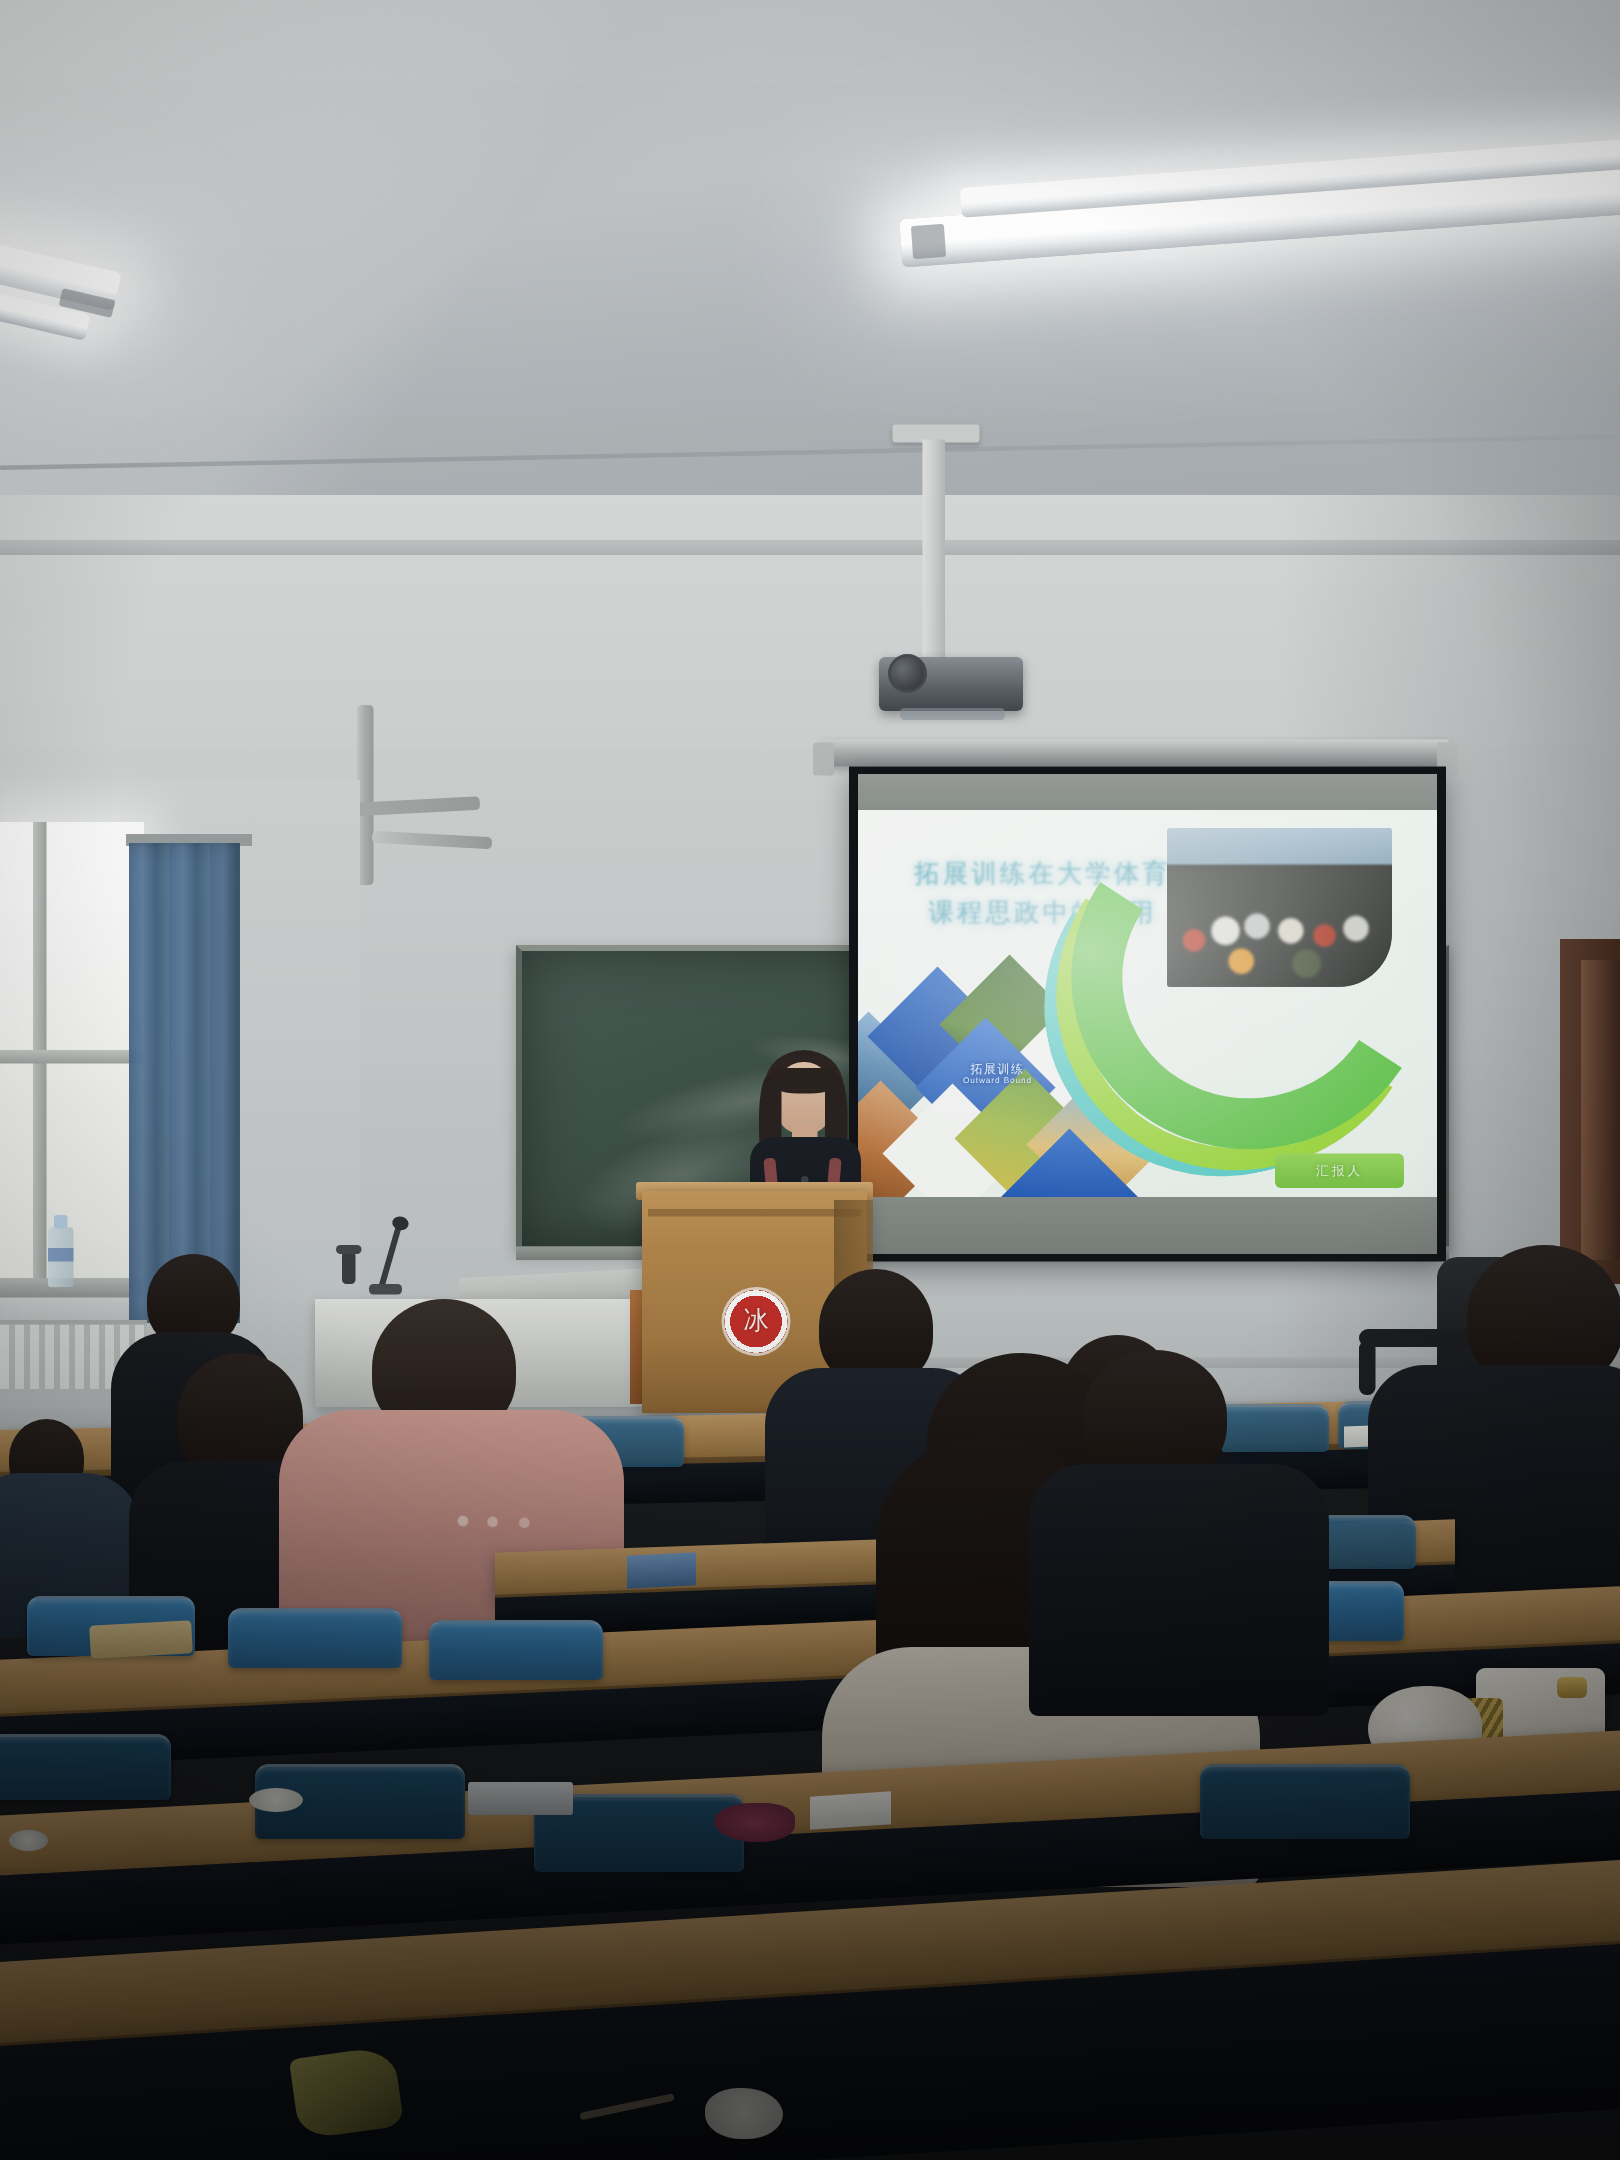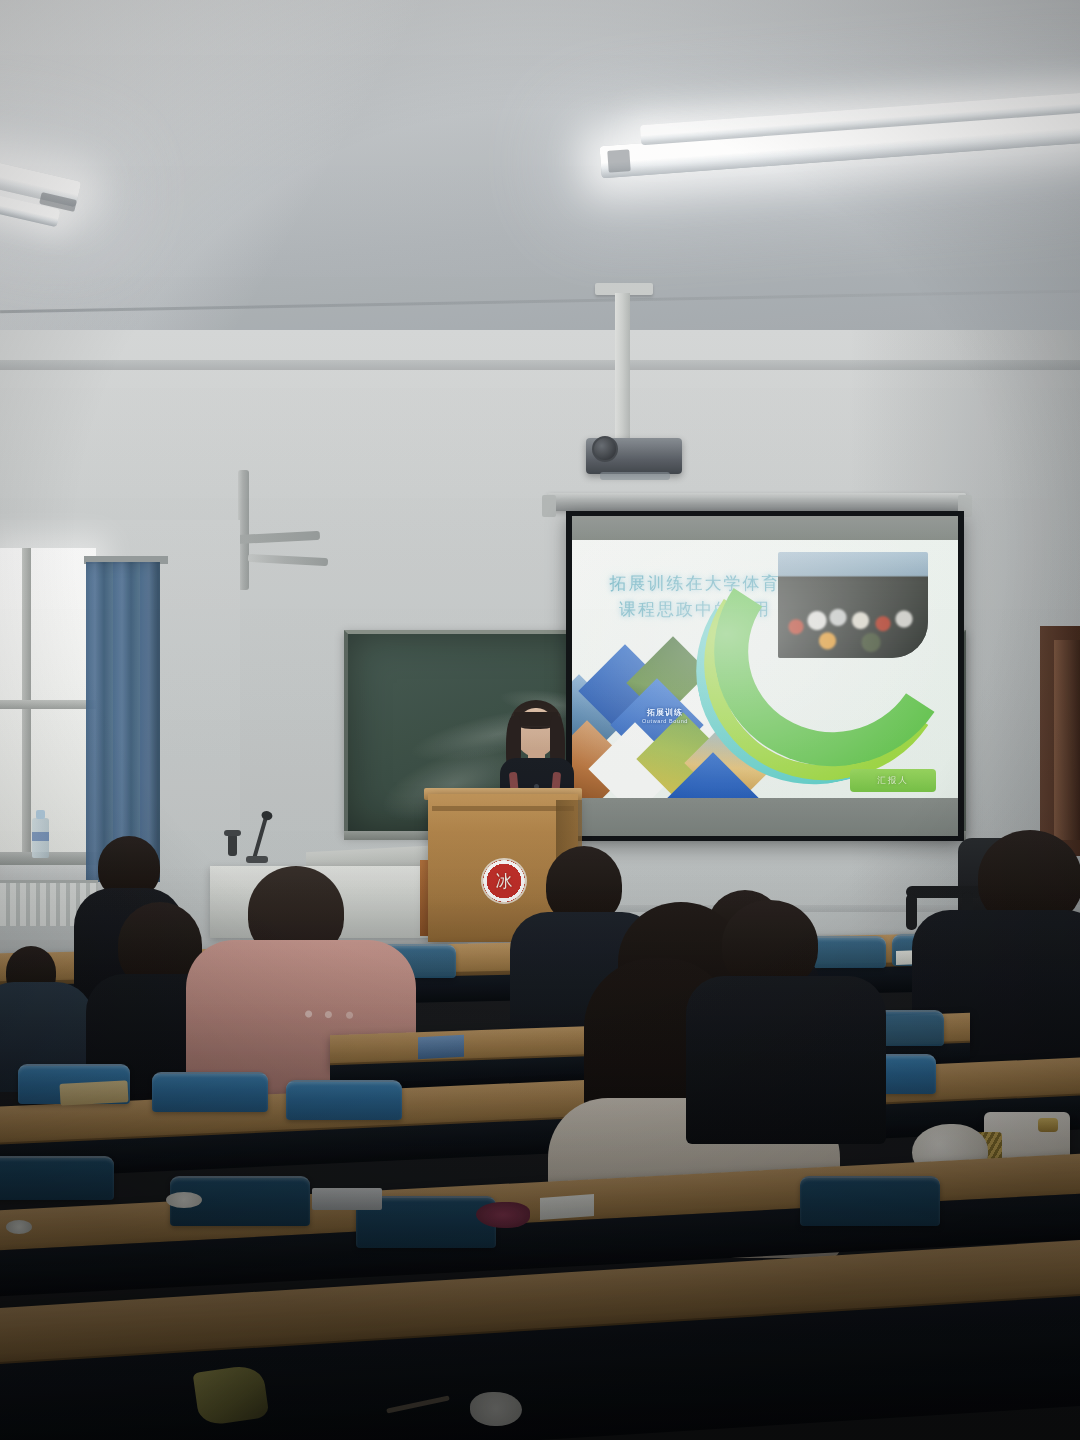--- a/index.html
+++ b/index.html
@@ -178,21 +178,21 @@
   .dm-photo-e{ background:linear-gradient(150deg,#3a6c2e,#5f8f3c 60%,#2d4f24); }
   .dm-white  { background:#fbfdfb; }
 
   .dm-label {
     position:absolute; left:56px; top:48px; width:82px; text-align:center;
     color:#eaf3ff; z-index:6; line-height:1.25;
     text-shadow:0 0 3px rgba(20,60,130,.9);
     filter:blur(0.35px);
   }
   .dm-label .cn { display:block; font-size:8px; letter-spacing:1px;
-                  font-family:"DejaVu Sans", sans-serif;font-weight:bold; }
+                  font-family:"DejaVu Sans", sans-serif; }
   .dm-label .en { display:block; font-size:5.5px; letter-spacing:.6px; opacity:.92; }
 
   
   .arc-wrap { position:absolute; right:-6px; top:6px; width:210px; height:240px; }
   .arc {
     position:absolute; border-style:solid; border-color:transparent;
     border-radius:50%;
   }
   .arc-cyan {
     left:-58px; top:8px; width:240px; height:230px;

